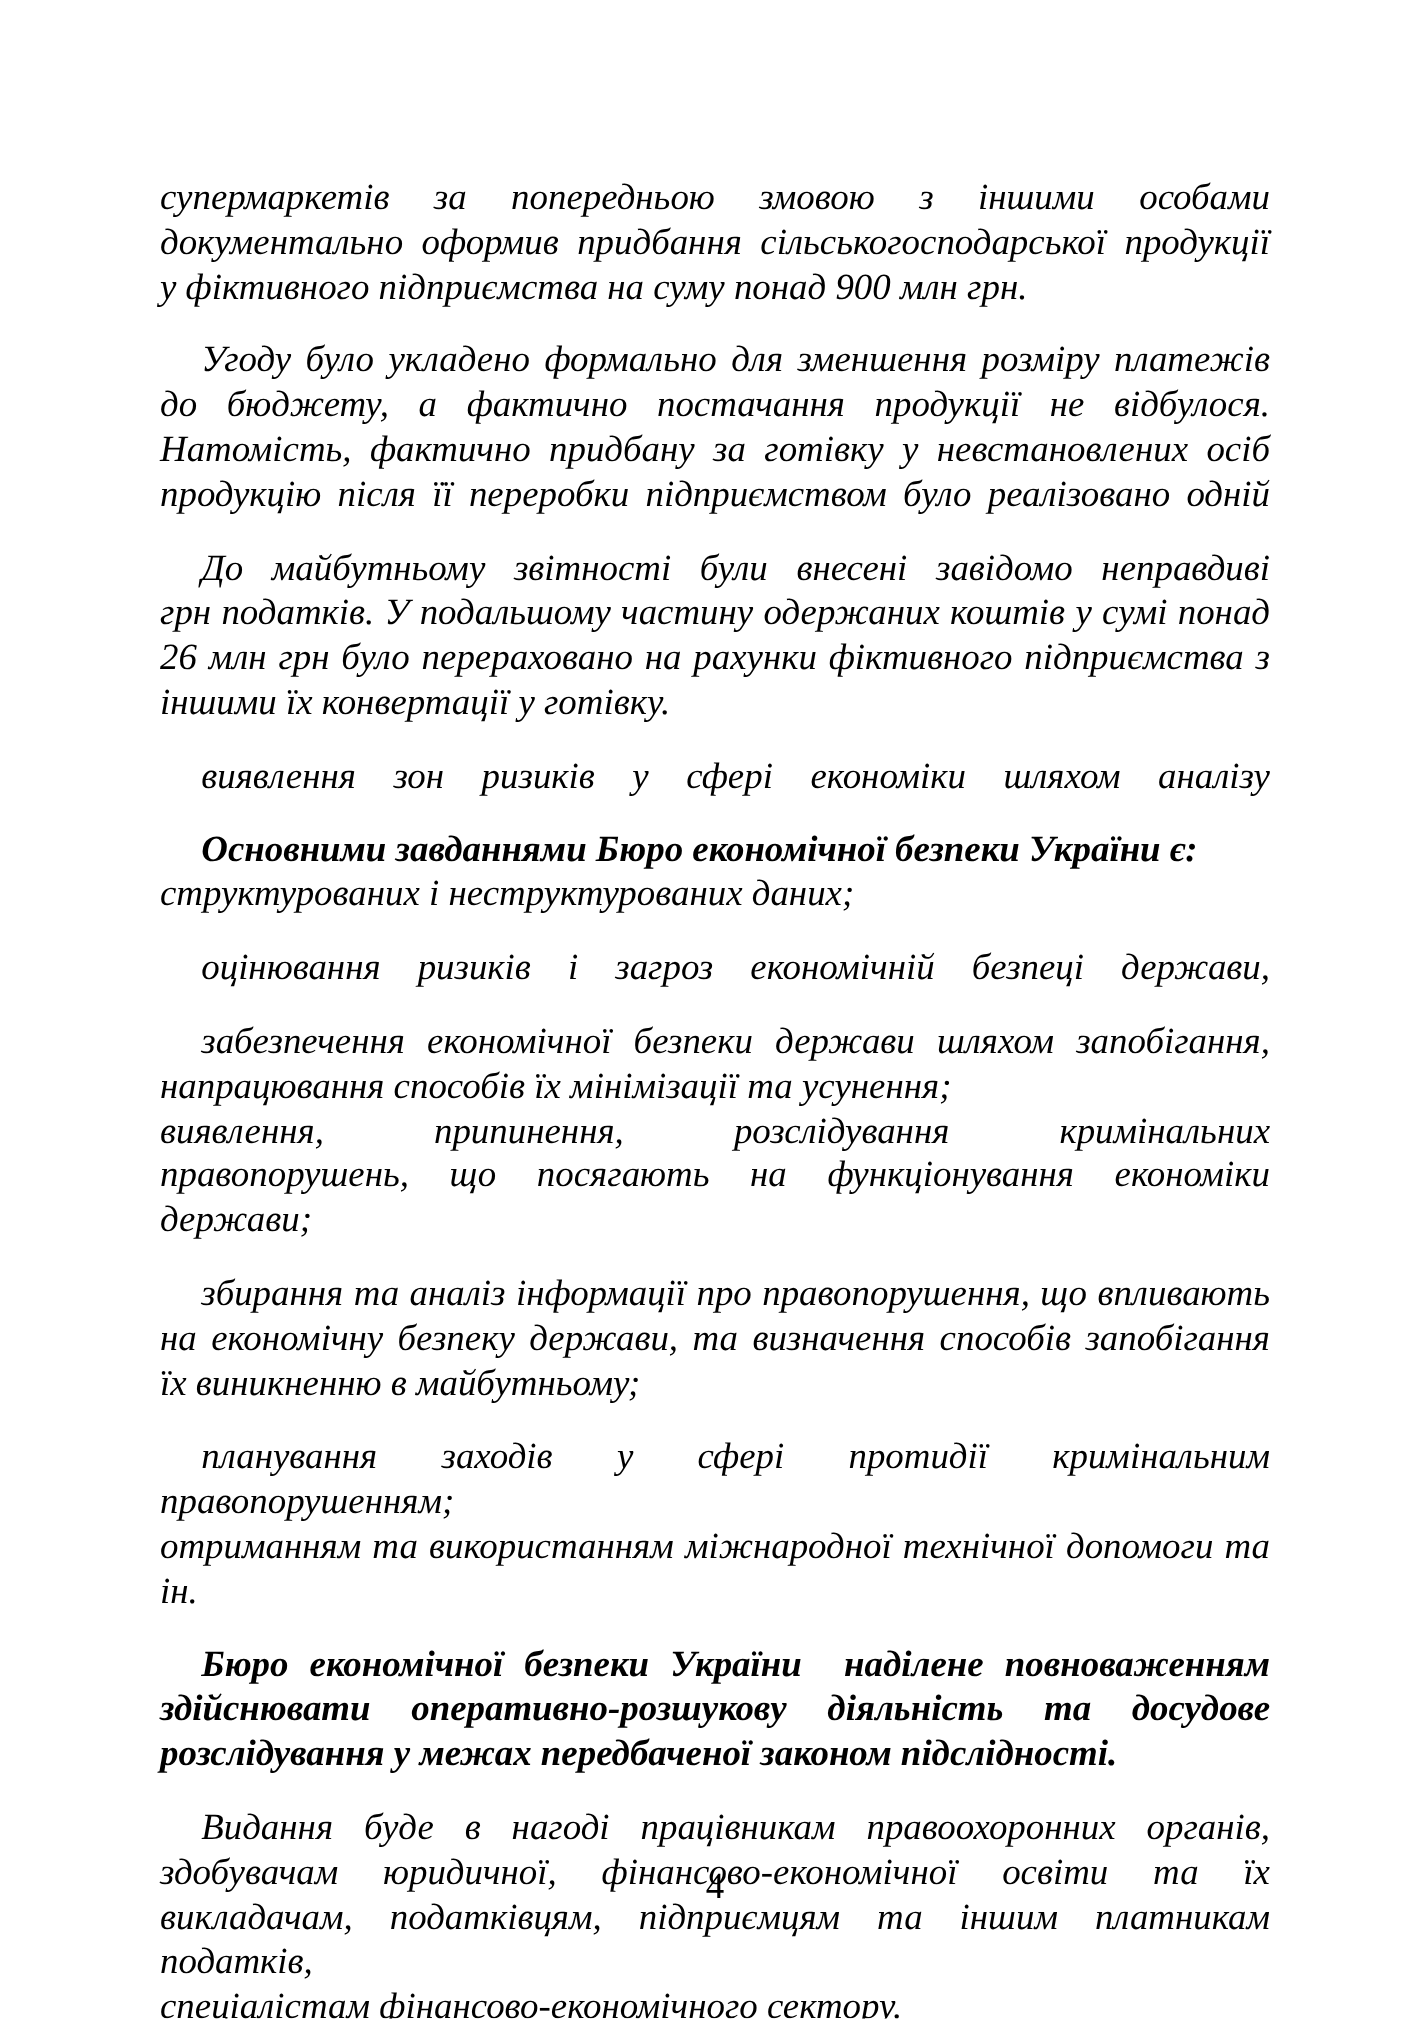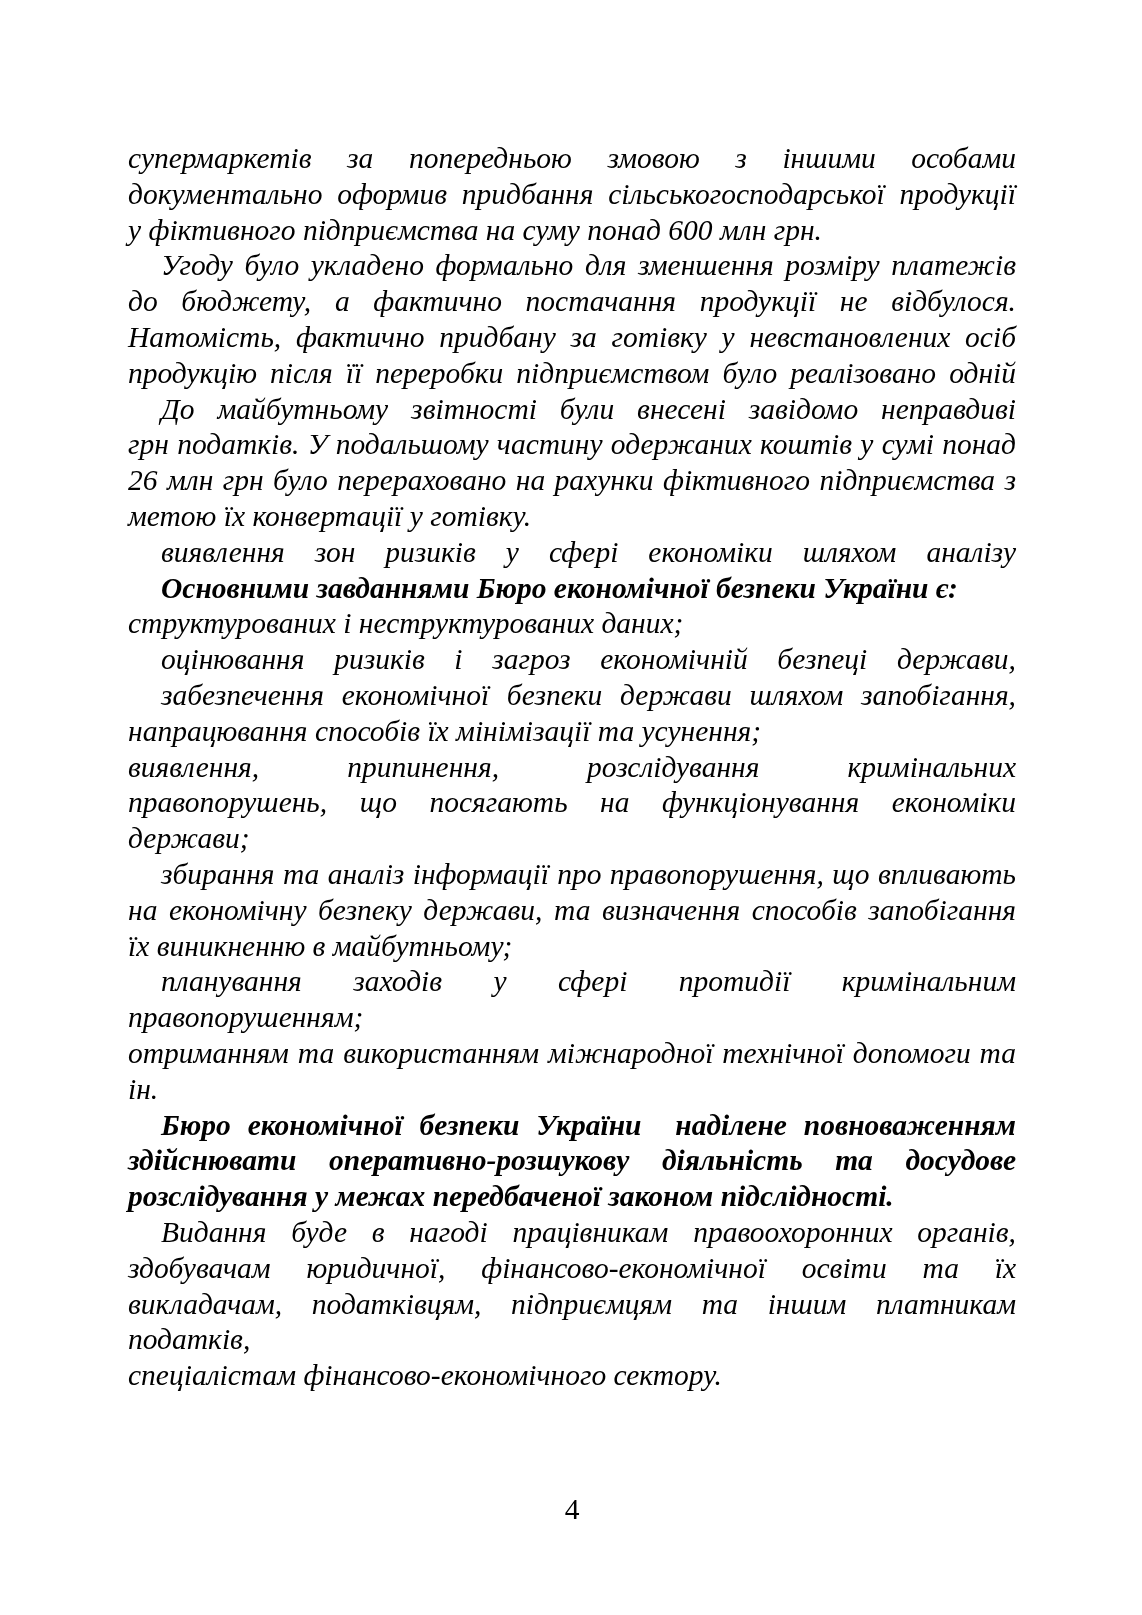--- a/index.html
+++ b/index.html
@@ -28,20 +28,21 @@
     line-height: 35.8px;
     text-align: justify;
     text-align-last: justify;
     white-space: normal;
   }
   .line.para-end {
     text-align-last: left;
   }
   .line.indent {
     text-indent: 33px;
+    margin-top: 23px;
   }
   .line.bold {
     font-weight: bold;
   }
   .page-number {
     position: absolute;
     left: 128px;
     top: 1492px;
     width: 888px;
     text-align: center;
@@ -49,29 +50,29 @@
     line-height: 35.8px;
   }
 </style>
 </head>
 <body>
 
 <div class="page">
   <div class="text-block">
       <div class="line">супермаркетів за попередньою змовою з іншими особами</div>
       <div class="line">документально оформив придбання сільськогосподарської продукції</div>
-      <div class="line para-end">у фіктивного підприємства на суму понад 600 млн грн.</div>
+      <div class="line para-end">у фіктивного підприємства на суму понад 900 млн грн.</div>
       <div class="line indent">Угоду було укладено формально для зменшення розміру платежів</div>
       <div class="line">до бюджету, а фактично постачання продукції не відбулося.</div>
       <div class="line">Натомість, фактично придбану за готівку у невстановлених осіб</div>
       <div class="line">продукцію після її переробки підприємством було реалізовано одній</div>
       <div class="line indent">До майбутньому звітності були внесені завідомо неправдиві</div>
       <div class="line">грн податків. У подальшому частину одержаних коштів у сумі понад</div>
       <div class="line">26 млн грн було перераховано на рахунки фіктивного підприємства з</div>
-      <div class="line para-end">метою їх конвертації у готівку.</div>
+      <div class="line para-end">іншими їх конвертації у готівку.</div>
       <div class="line indent">виявлення зон ризиків у сфері економіки шляхом аналізу</div>
       <div class="line bold para-end indent">Основними завданнями Бюро економічної безпеки України є:</div>
       <div class="line para-end">структурованих і неструктурованих даних;</div>
       <div class="line indent">оцінювання ризиків і загроз економічній безпеці держави,</div>
       <div class="line indent">забезпечення економічної безпеки держави шляхом запобігання,</div>
       <div class="line para-end">напрацювання способів їх мінімізації та усунення;</div>
       <div class="line">виявлення, припинення, розслідування кримінальних</div>
       <div class="line">правопорушень, що посягають на функціонування економіки</div>
       <div class="line para-end">держави;</div>
       <div class="line indent">збирання та аналіз інформації про правопорушення, що впливають</div>

